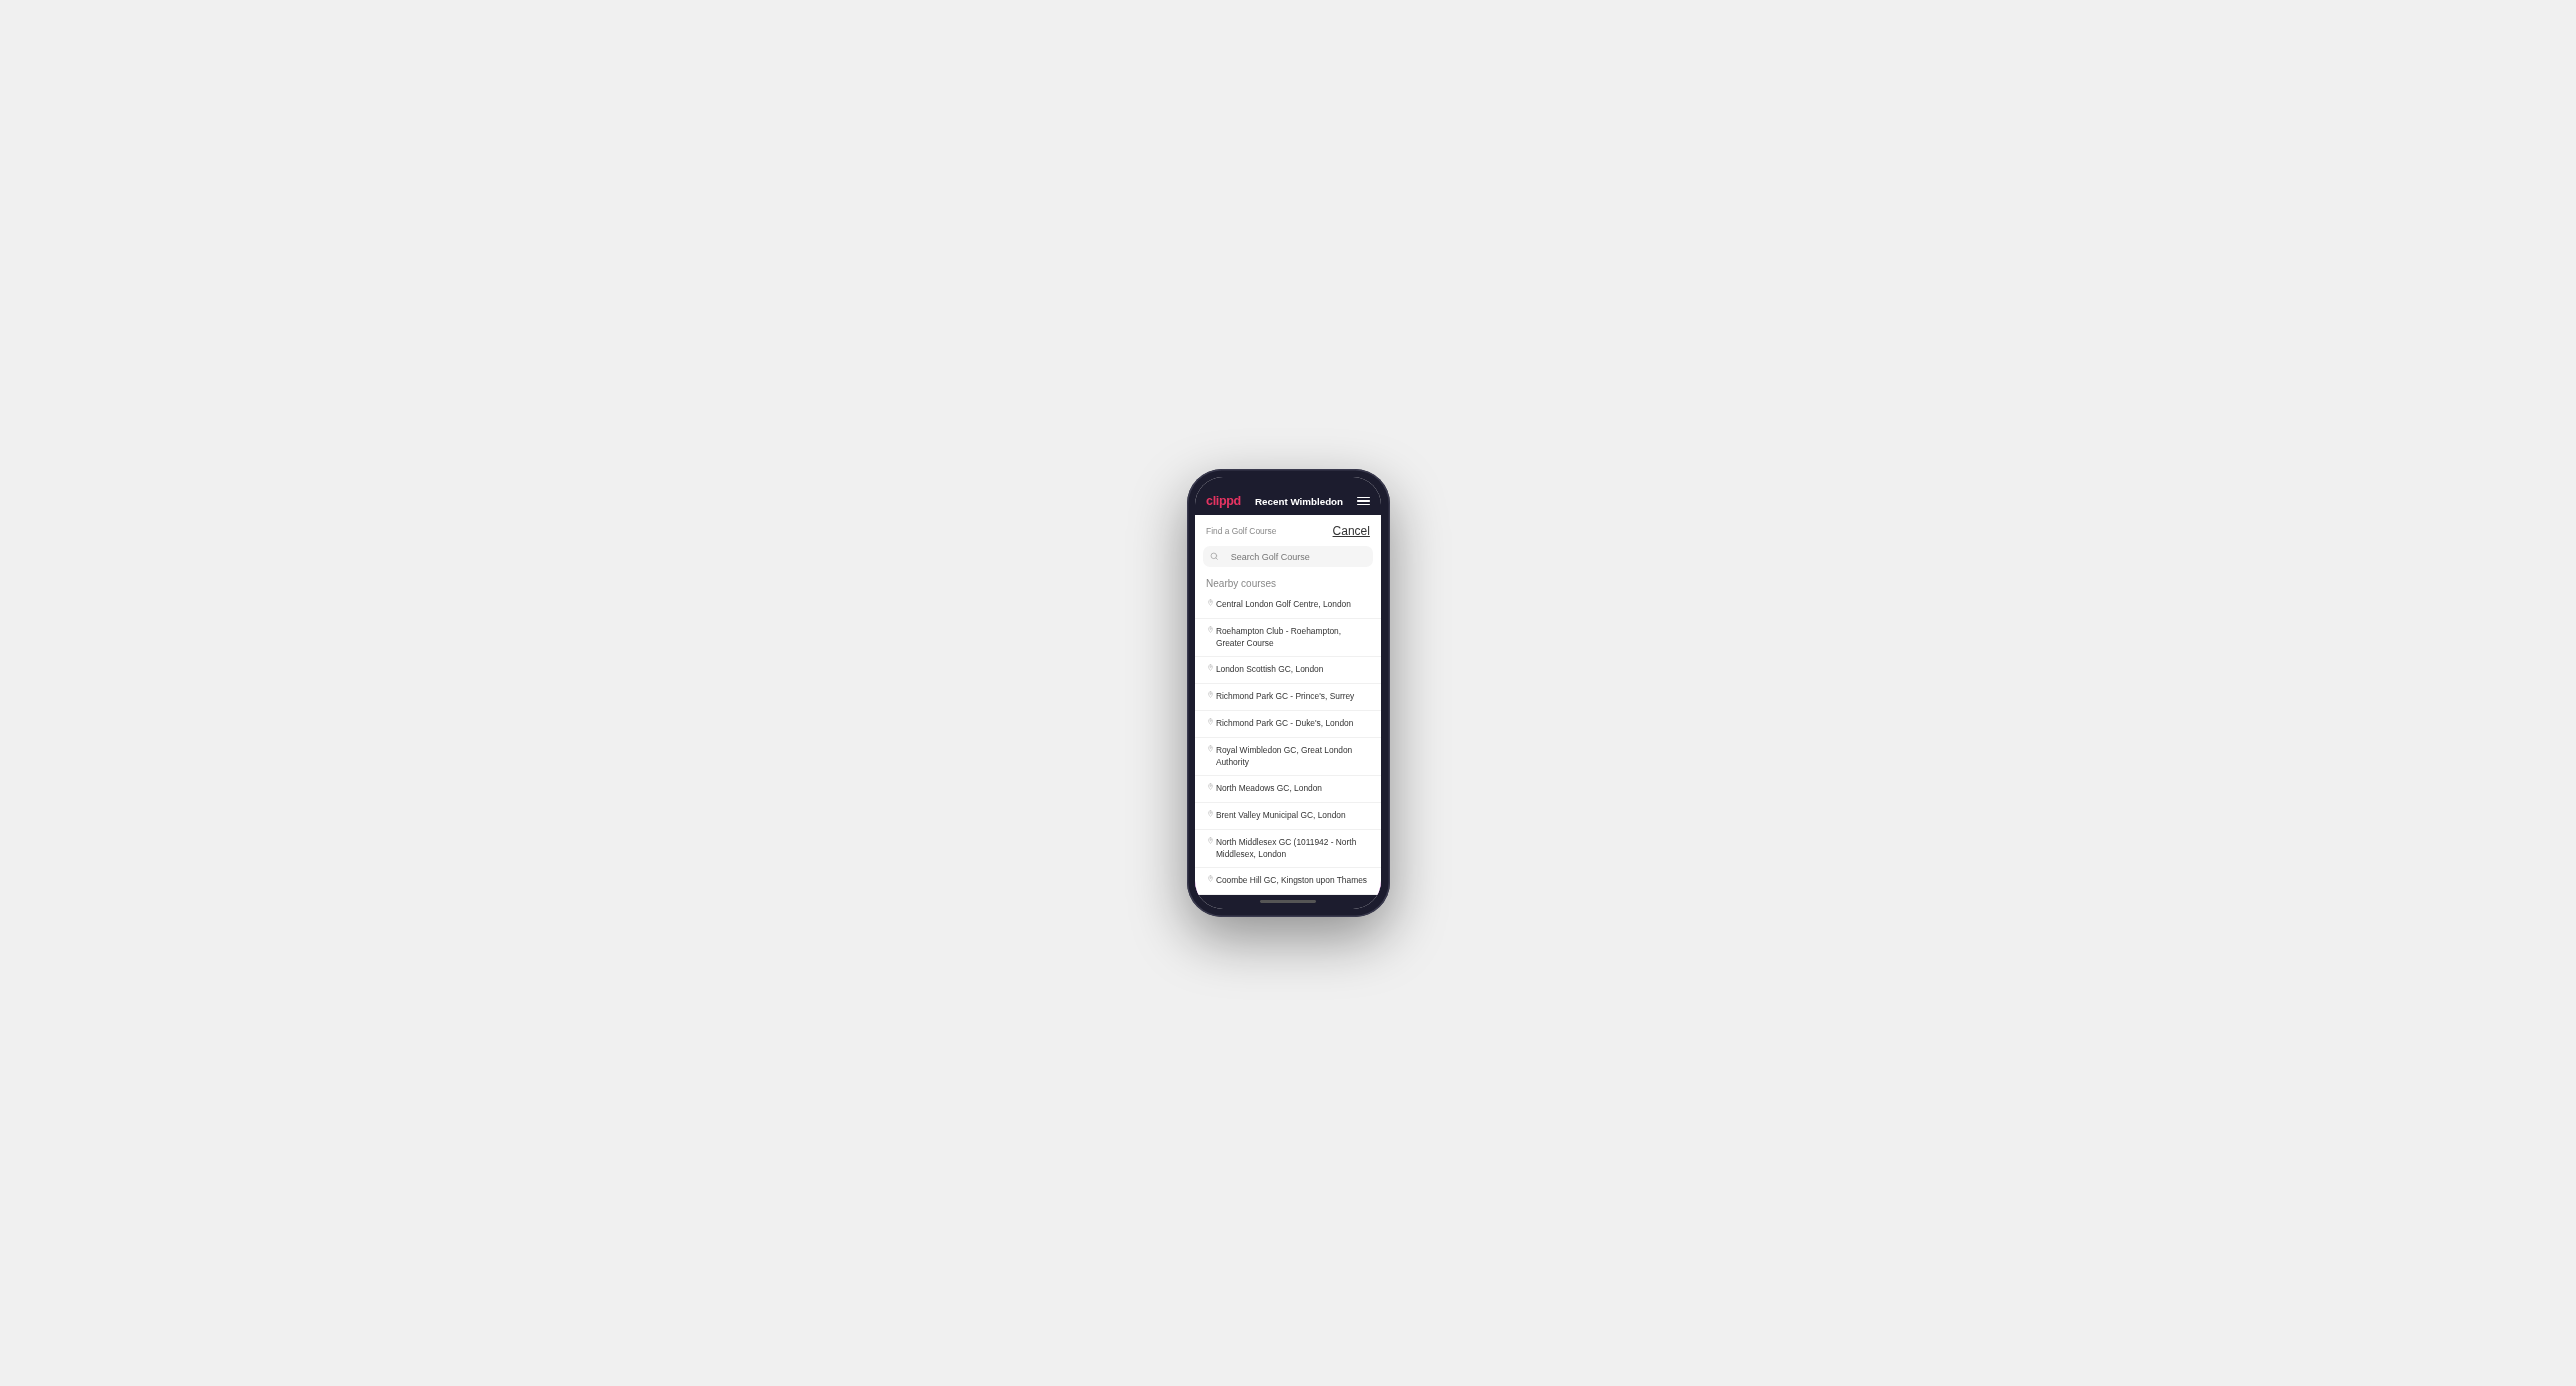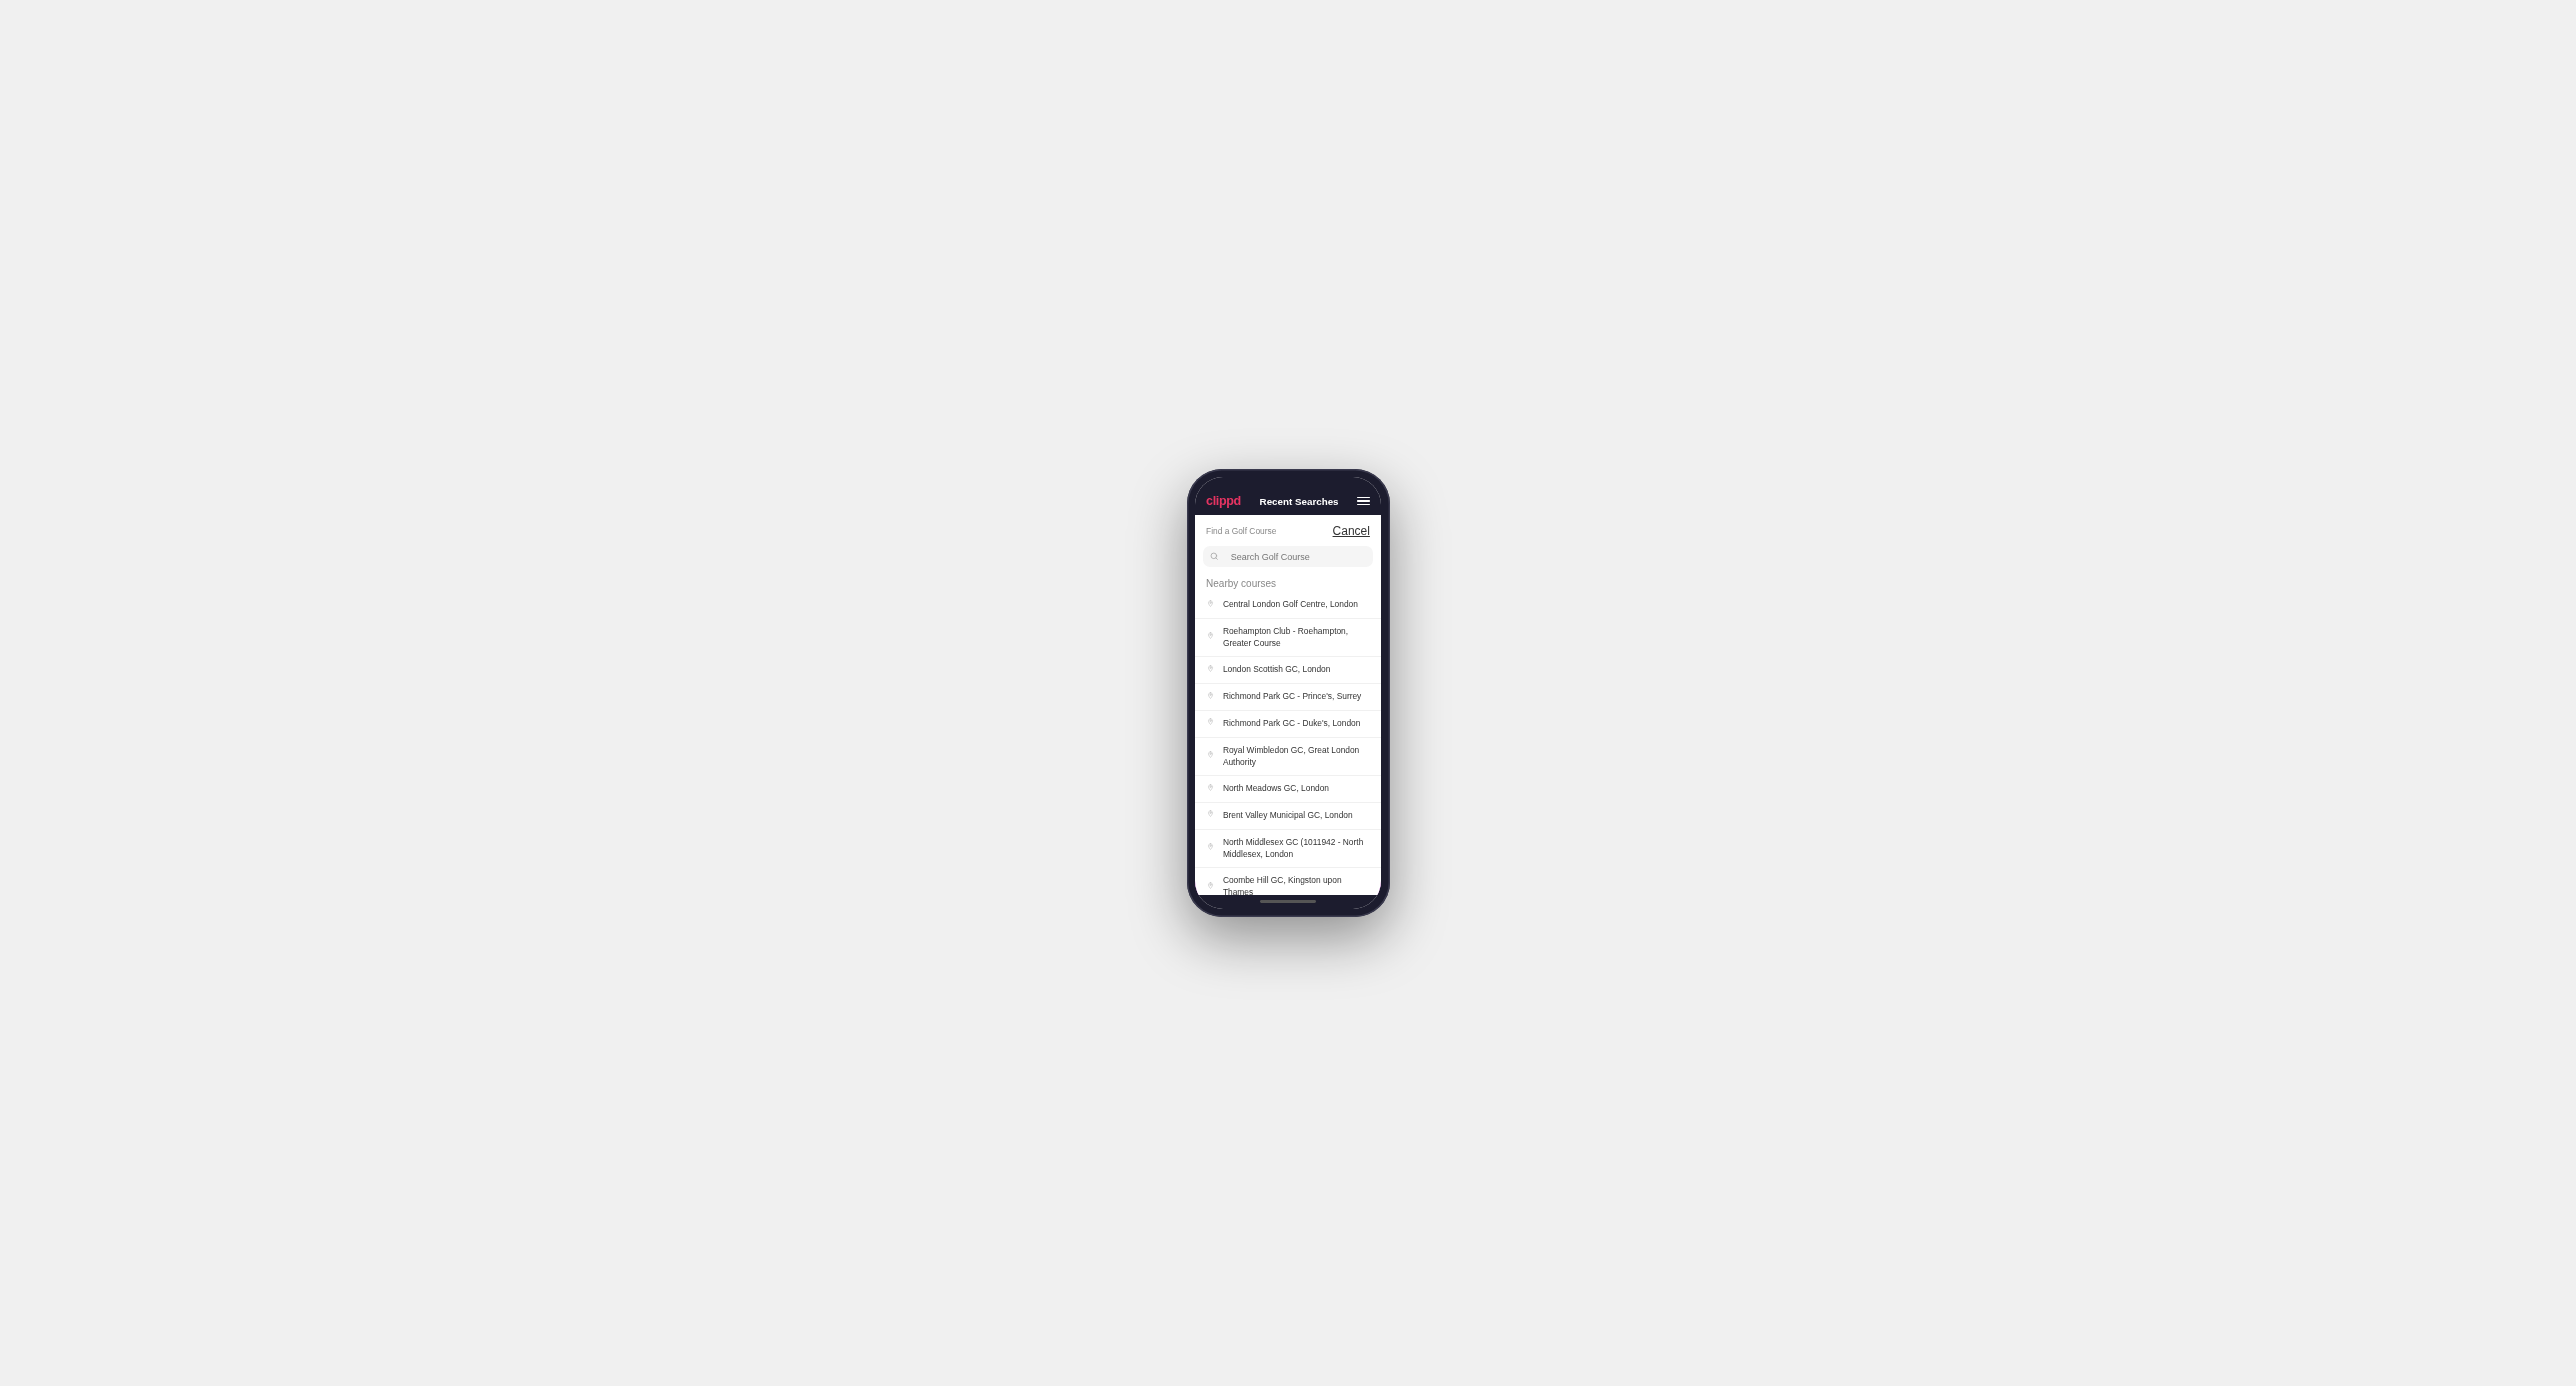--- a/index.html
+++ b/index.html
@@ -157,25 +157,23 @@
       padding: 4.2px 11.2px 2.8px;
       font-weight: 400;
     }
 
     .course-list {
       list-style: none;
     }
 
     .course-item {
       display: flex;
-      align-items: center;
       padding: 7px 11.2px;
       border-bottom: 0.7px solid #f0f0f0;
       cursor: pointer;
-      gap: 7px;
     }
 
     .pin-icon {
       color: #bbb;
       font-size: 8.4px;
       flex-shrink: 0;
       width: 9.8px;
       text-align: center;
     }
 
@@ -205,21 +203,21 @@
 </head>
 <body>
 
 <div class="phone-outer">
   <div class="phone-inner">
 
     <div class="status-bar"></div>
 
     <div class="top-nav">
       <span class="logo-text">clippd</span>
-      <span class="nav-title">Recent Searches</span>
+      <span class="nav-title">Recent Wimbledon</span>
       <div class="hamburger-icon">
         <span></span>
         <span></span>
         <span></span>
       </div>
     </div>
 
     <div class="content-area">
 
       <div class="find-header">

